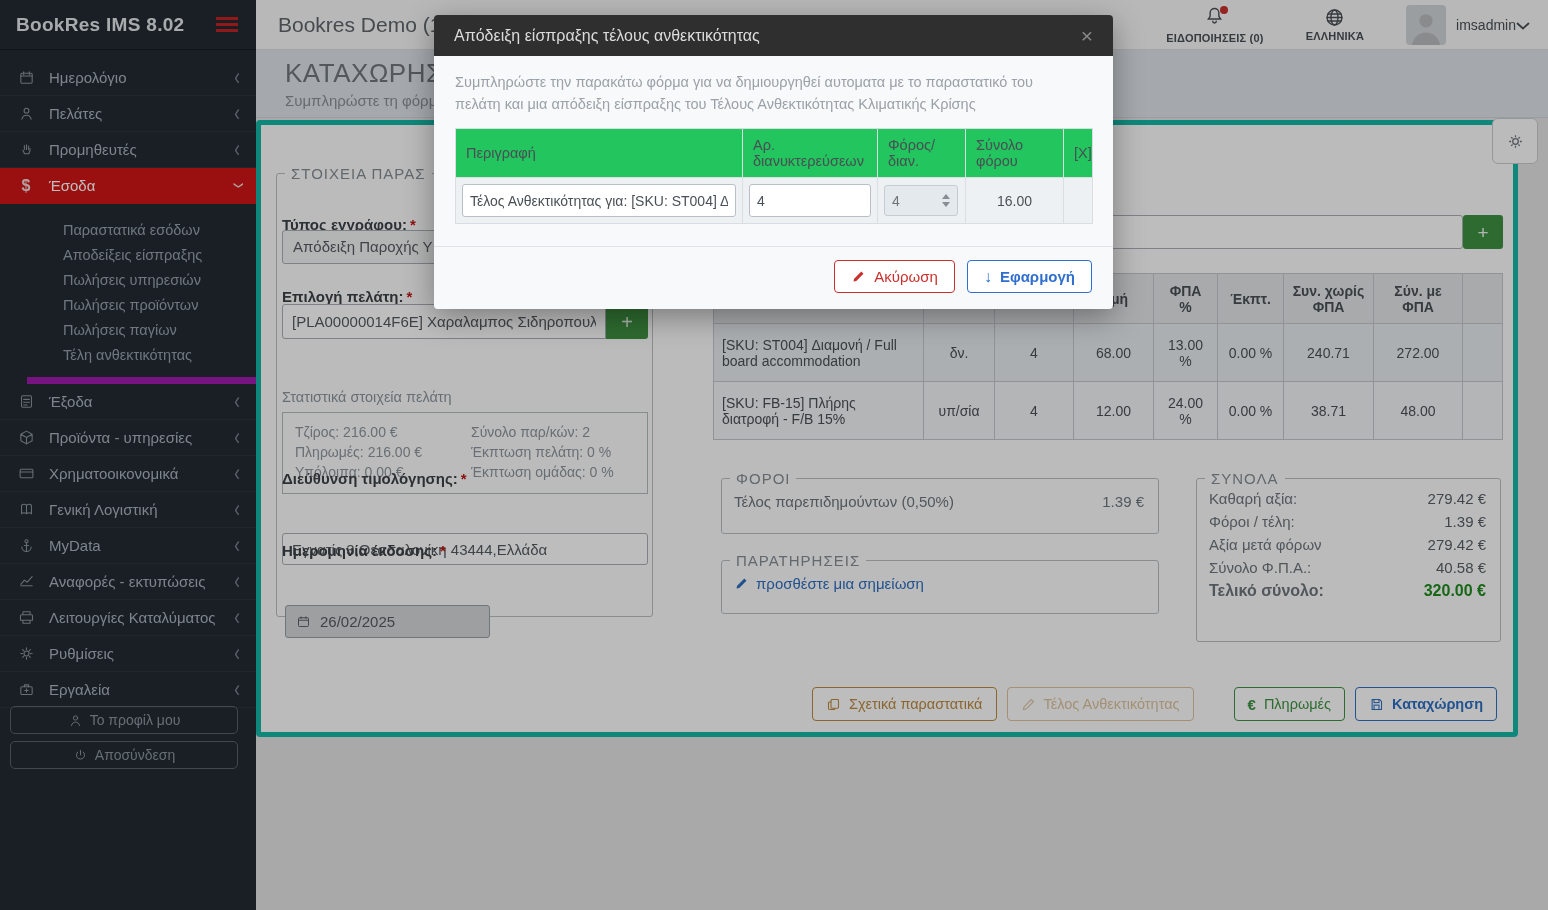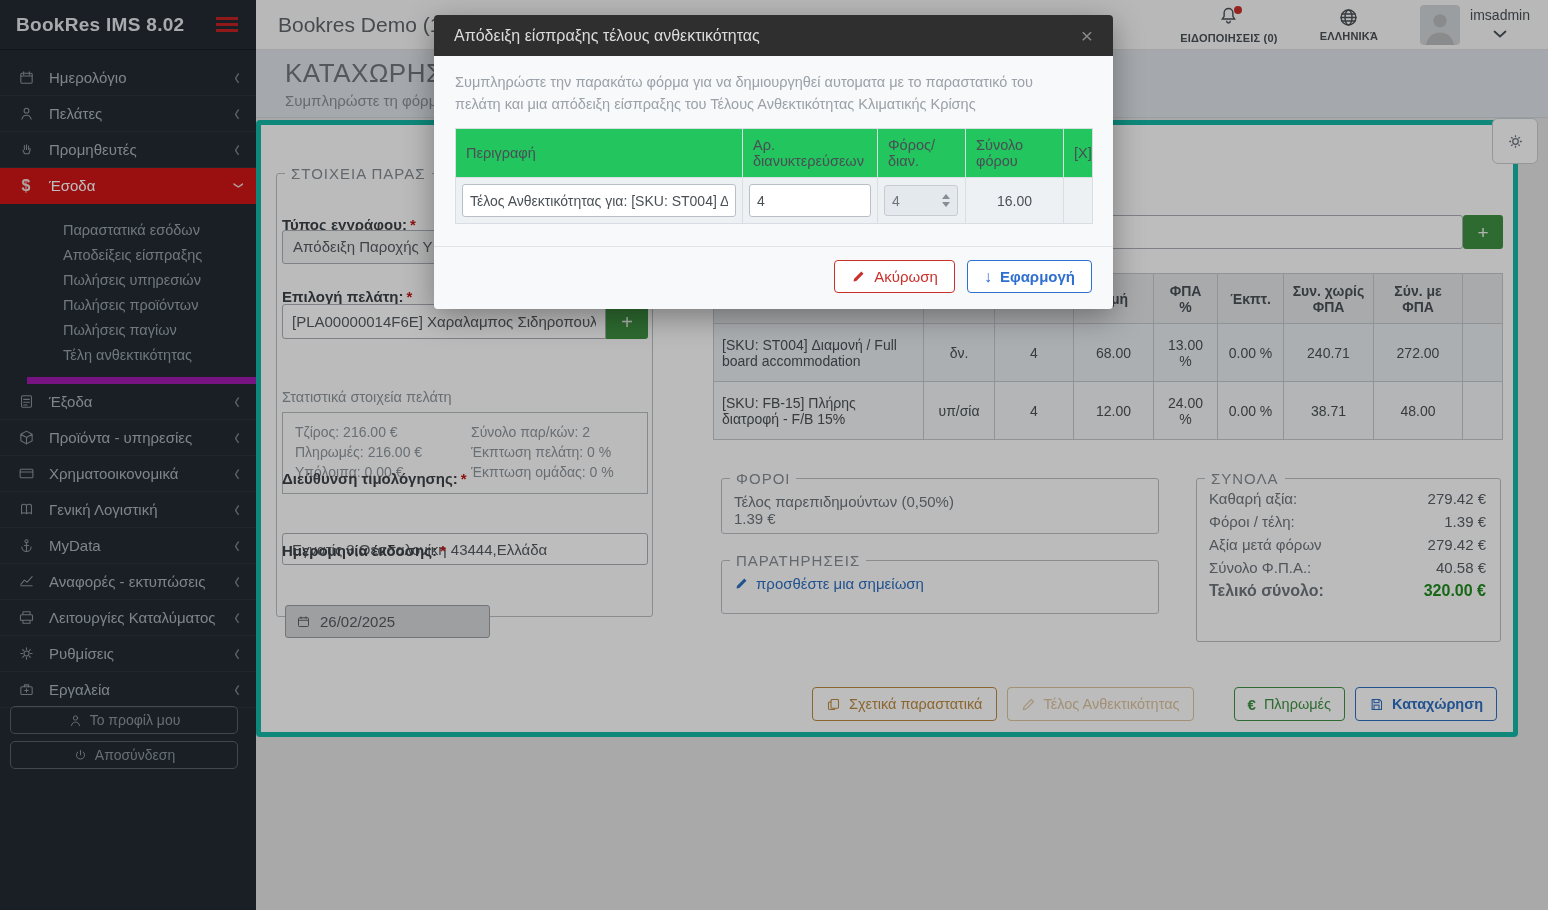--- a/index.html
+++ b/index.html
@@ -35,21 +35,21 @@
   .topbar { position:absolute; left:256px; top:0; width:1292px; height:50px; background:#f8f8f8; border-bottom:1px solid #ddd; display:flex; align-items:center; justify-content:space-between; padding:0 18px 0 22px; }
   .topbar-title { font-size:21px; color:#60666b; }
   .top-right { display:flex; align-items:center; gap:42px; }
   .head-block { display:flex; flex-direction:column; align-items:center; gap:2px; cursor:pointer; }
   .head-block svg { width:21px; height:21px; stroke:#4a5055; fill:none; stroke-width:1.6; stroke-linecap:round; }
   .head-label { font-size:11px; font-weight:bold; color:#4a5055; letter-spacing:.2px; }
   .bell-wrap { position:relative; }
   .bell-dot { position:absolute; right:-3px; top:1px; width:8px; height:8px; border-radius:50%; background:#c9302c; }
   .user-block { display:flex; align-items:center; gap:10px; cursor:pointer; }
   .avatar { width:40px; height:40px; border-radius:4px; background:#d2d5d8; overflow:hidden; }
-  .user-meta { display:flex; flex-direction:column; align-items:center; }
+  .user-meta { display:flex; flex-direction:row; align-items:center; }
   .user-name { font-size:14px; color:#4a5055; }
   .user-caret { margin-top:1px; }
   .user-caret svg { width:14px; height:8px; stroke:#4a5055; fill:none; stroke-width:1.8; stroke-linecap:round; }
 
   
   .pageband { position:absolute; left:256px; top:50px; width:1292px; height:68px; background:#dfe5ea; border-bottom:1px solid #cfd5da; }
   .page-title { position:absolute; left:29px; top:8px; font-size:26px; color:#70777d; letter-spacing:.5px; }
   .page-subtitle { position:absolute; left:29px; top:42px; font-size:15px; color:#8a9097; }
 
   
@@ -79,21 +79,21 @@
 
   table.items { position:absolute; left:452px; top:148px; width:790px; border-collapse:collapse; table-layout:fixed; }
   table.items th, table.items td { border:1px solid #c3c8cc; font-size:14px; color:#4a5055; padding:6px 8px; }
   table.items th { background:#e3e6e9; font-weight:bold; text-align:center; height:50px; vertical-align:middle; }
   table.items th.left, table.items td.left { text-align:left; }
   table.items td { text-align:center; height:58px; }
   table.items tr.r1 td { background:#e9edf0; }
   table.items tr.r2 td { background:#f2f4f6; }
 
   .fs-taxes { left:460px; top:345px; width:438px; height:64px; }
-  .tax-row { display:flex; justify-content:space-between; padding:6px 14px 0 12px; font-size:15px; color:#6e757c;flex-direction:column; }
+  .tax-row { display:flex; justify-content:space-between; padding:6px 14px 0 12px; font-size:15px; color:#6e757c; }
   .fs-notes { left:460px; top:427px; width:438px; height:62px; }
   .note-link { display:flex; align-items:center; gap:7px; padding:6px 0 0 12px; font-size:15px; color:#2e6fc0; cursor:pointer; }
   .note-link svg { width:15px; height:15px; fill:#2e6fc0; }
   .fs-totals { left:935px; top:345px; width:305px; height:172px; }
   .tot-row { display:flex; justify-content:space-between; padding:0 14px 0 12px; font-size:15px; color:#6e757c; line-height:23px; }
   .tot-row .tv { color:#585f66; }
   .tot-row.final { font-size:16px; font-weight:bold; }
   .tot-row.final .tv { color:#1f8b1f; }
 
   .actions-row { position:absolute; right:16px; top:562px; display:flex; gap:10px; }

